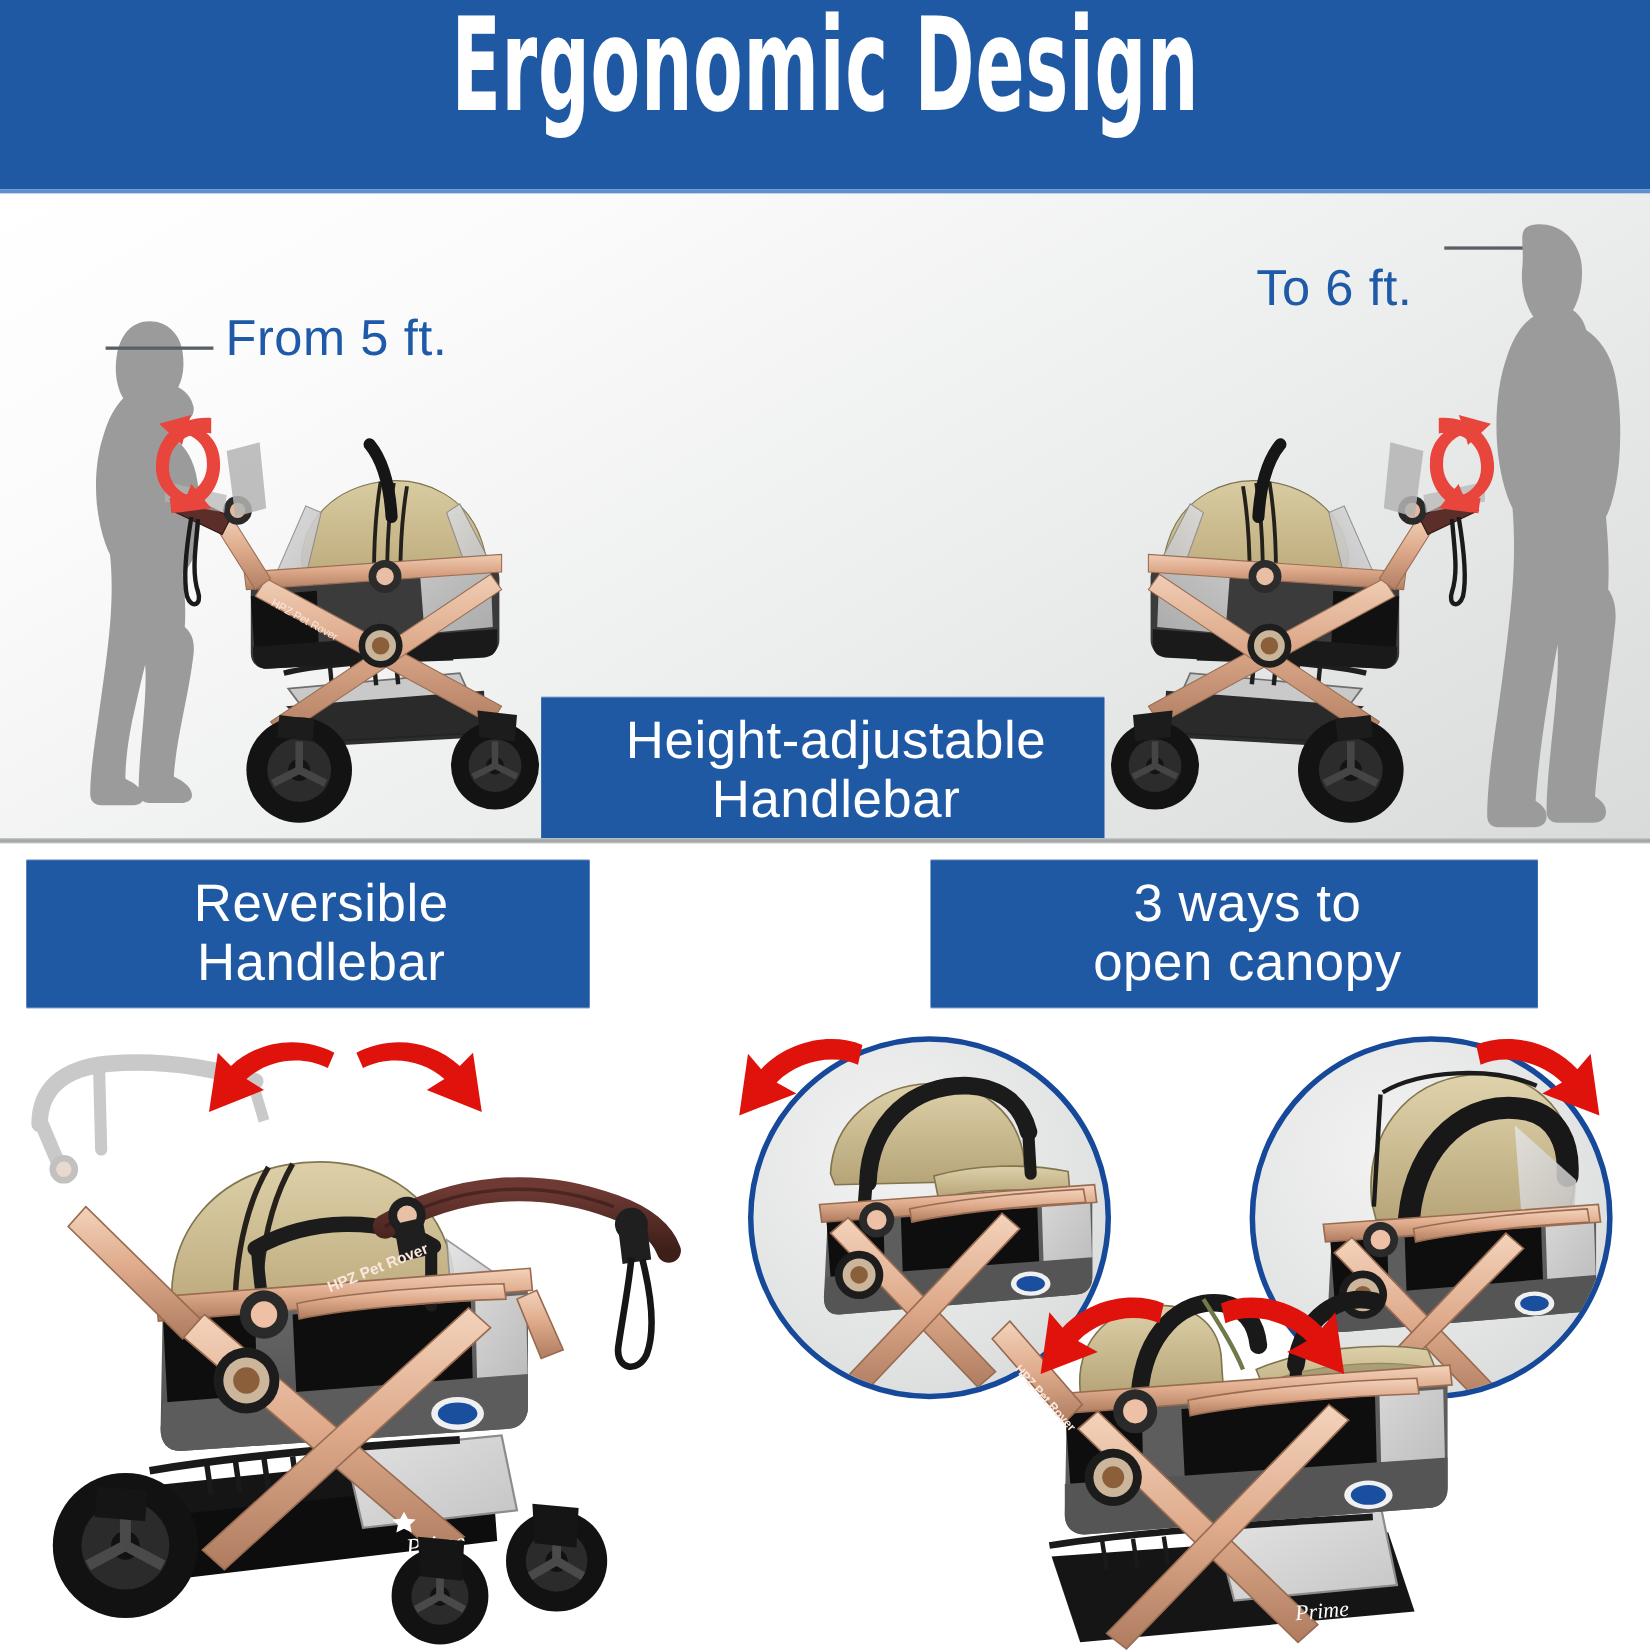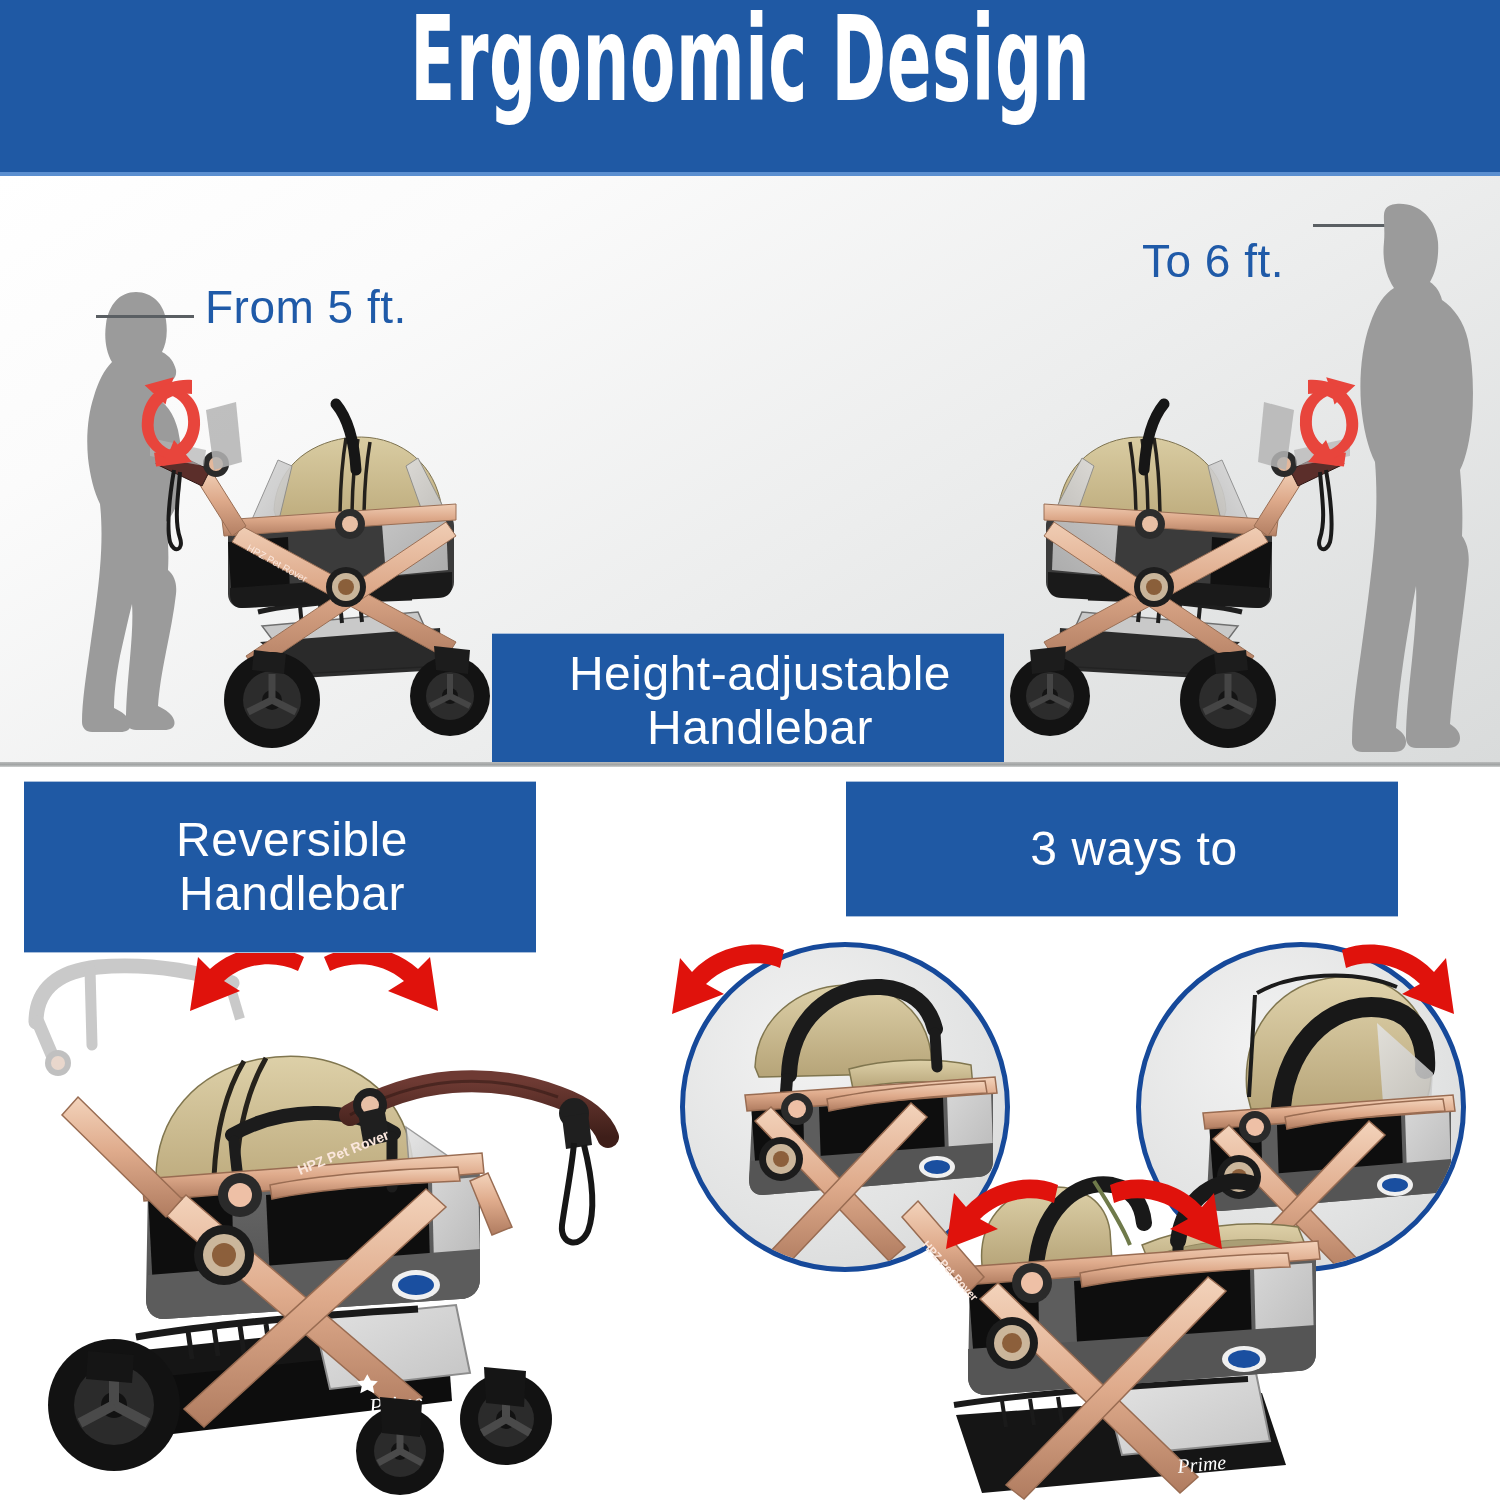--- a/index.html
+++ b/index.html
@@ -53,21 +53,21 @@
     color:#ffffff; display:flex; flex-direction:column;
     align-items:center; justify-content:center; text-align:center;
     font-size:48px; line-height:1.12; font-weight:400;
     box-shadow:0 1px 0 #a8bedb, 0 -1px 0 #a8bedb;
     letter-spacing:0.5px;
     padding-left:24px;
   }
   .banner span{ display:block; white-space:nowrap; }
 
   #banner-height{ left:492px; top:458px; width:512px; height:134px; }
-  #banner-reversible{ left:24px; top:782px; width:512px; height:170px; }
+  #banner-reversible{ left:24px; top:782px; width:512px; height:134px; }
   #banner-canopy{ left:846px; top:782px; width:552px; height:134px; }
 
   
   .quad{ position:absolute; background:#fff; overflow:hidden; }
   #quad-bl{ left:0; top:767px; width:640px; height:733px; }
   #quad-br{ left:640px; top:767px; width:860px; height:733px; }
 
   
   .circle-inset{
     position:absolute; border-radius:50%;
@@ -706,16 +706,17 @@
       <path fill="#e0120c" d="M118,18 C90,6 50,14 26,40 L14,26 L6,82 L58,62 L40,52
                                C60,32 92,26 114,36 Z"></path>
     </svg>
     <svg style="position:absolute; left:468px; top:400px; transform:scaleX(-1);" width="120" height="100" viewBox="0 0 120 100">
       <path fill="#e0120c" d="M118,18 C90,6 50,14 26,40 L14,26 L6,82 L58,62 L40,52
                                C60,32 92,26 114,36 Z"></path>
     </svg>
 
     <div class="banner" id="banner-canopy" style="left:206px; top:15px;">
       <span>3 ways to</span>
+      <span>open canopy</span>
     </div>
   </div>
 
 </div>
 
 </body></html>

